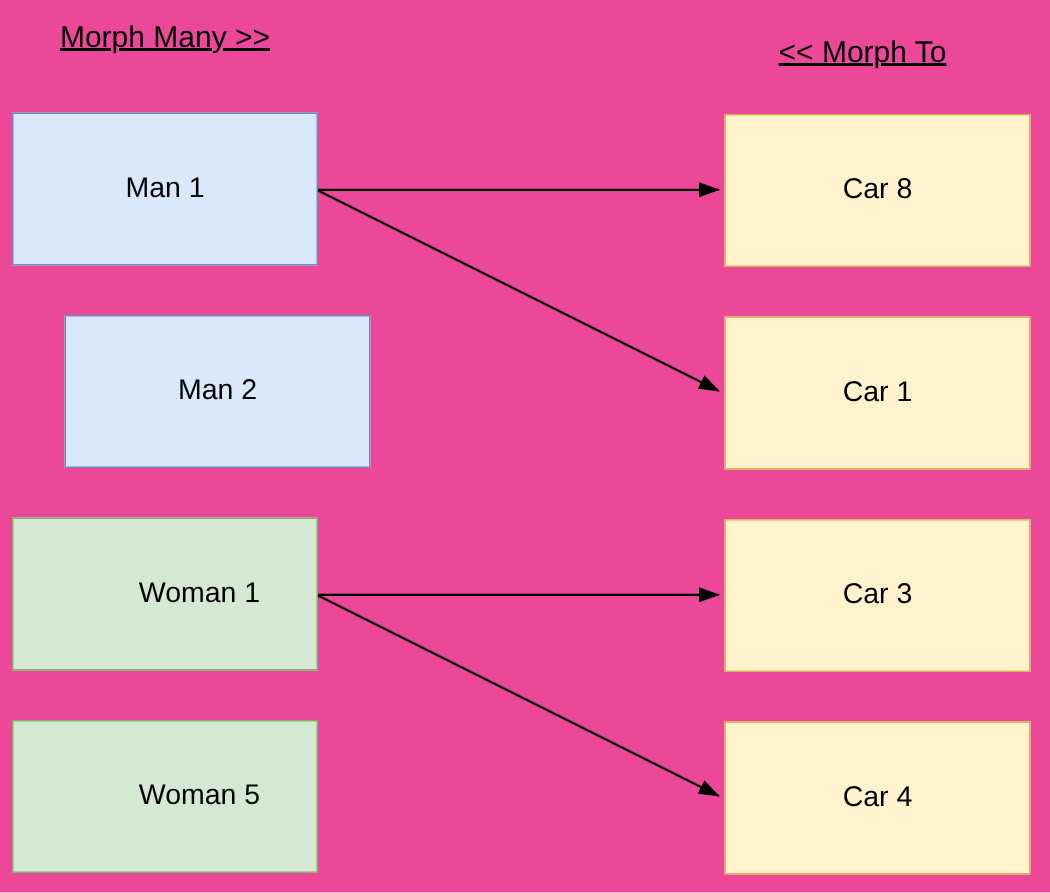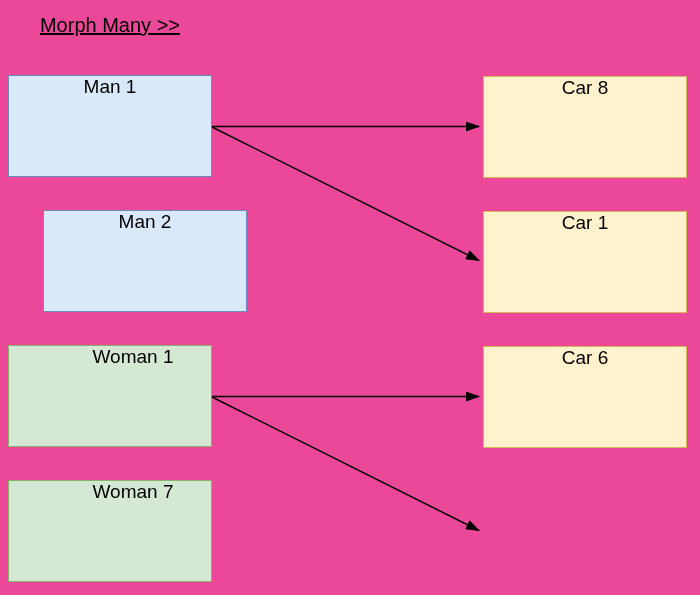--- a/index.html
+++ b/index.html
@@ -27,21 +27,21 @@
   .col-header.left  { left: 8px;   top: 14px; }
   .col-header.right { left: 473px; top: 24px; }
 
   .node {
     position: absolute;
     width: 204px;
     height: 102px;
     box-sizing: border-box;
     border: 1px solid;
     display: flex;
-    align-items: flex-start;
+    align-items: center;
     justify-content: center;
     font-size: 19px;
     color: #000000;
   }
   .node.man   { background: #dae8fc; border-color: #6c8ebf; }
   .node.woman { background: #d5e8d4; border-color: #82b366; padding-left: 46px; }
   .node.car   { background: #fff2cc; border-color: #d6b656; }
 
   .node.pos-man1   { left: 8px;   top: 75px;  }
   .node.pos-man2   { left: 8px;   top: 210px; margin-left: 35px; }
@@ -60,42 +60,46 @@
     pointer-events: none;
   }
 </style>
 </head>
 <body>
 
 <div class="canvas">
 
   <div class="col-header left">Morph Many &gt;&gt;</div>
 
+  <div class="col-header right">&lt;&lt; Morph To</div>
 
   <div class="node man pos-man1">
     <span>Man 1</span>
   </div>
   <div class="node man pos-man2">
     <span>Man 2</span>
   </div>
   <div class="node woman pos-woman1">
     <span>Woman 1</span>
   </div>
   <div class="node woman pos-woman2">
-    <span>Woman 7</span>
+    <span>Woman 5</span>
   </div>
 
   <div class="node car pos-car1">
     <span>Car 8</span>
   </div>
   <div class="node car pos-car2">
     <span>Car 1</span>
   </div>
   <div class="node car pos-car3">
-    <span>Car 6</span>
+    <span>Car 3</span>
+  </div>
+  <div class="node car pos-car4">
+    <span>Car 4</span>
   </div>
 
   <svg class="edges-layer" viewBox="0 0 700 595" xmlns="http://www.w3.org/2000/svg">
     <defs>
       <marker id="arrowhead" markerUnits="userSpaceOnUse" markerWidth="14" markerHeight="10" refX="13" refY="5" orient="auto">
         <path d="M0,0 L14,5 L0,10 Z" fill="#000000"></path>
       </marker>
     </defs>
     <line x1="212" y1="126.5" x2="479" y2="126.5" stroke="#000000" stroke-width="1.5" marker-end="url(#arrowhead)"></line>
     <line x1="212" y1="127" x2="479" y2="260.5" stroke="#000000" stroke-width="1.5" marker-end="url(#arrowhead)"></line>

